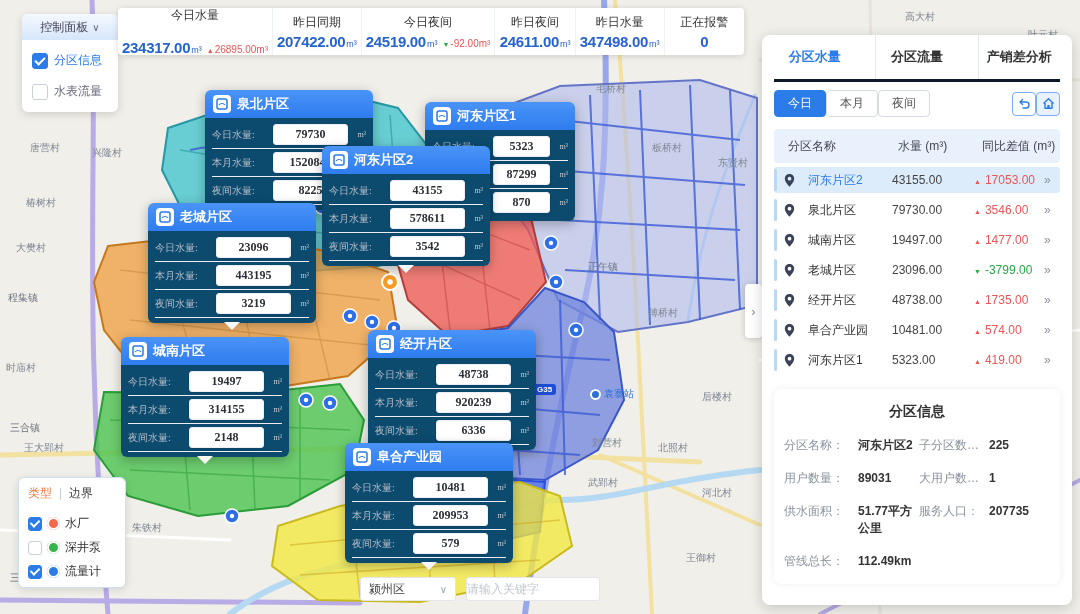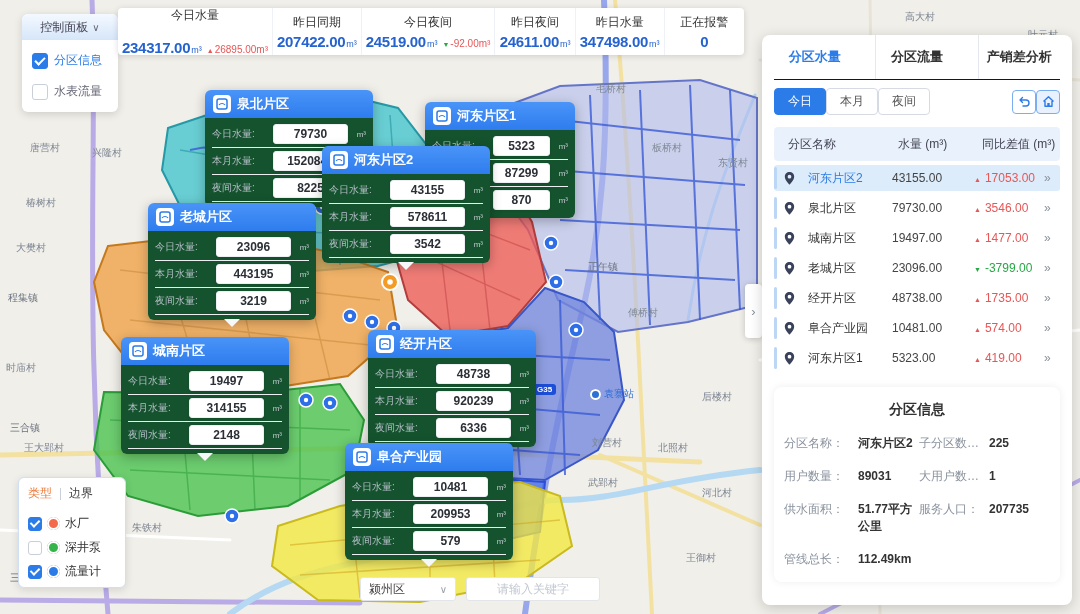--- a/index.html
+++ b/index.html
@@ -49,21 +49,21 @@
   .cb.on{background:#2b7ce9;border-color:#2b7ce9;}
   .cb.on::after{content:"";position:absolute;left:4px;top:1px;width:4px;height:8px;
                 border:solid #fff;border-width:0 2px 2px 0;transform:rotate(45deg);}
 
   
   .popup{position:absolute;border-radius:6px;box-shadow:0 3px 12px rgba(0,0,0,.28);z-index:5;width:168px;}
   .popup-h{display:flex;align-items:center;gap:6px;background:linear-gradient(180deg,#4a94f8,#2e7cee);
            color:#fff;font-size:13px;font-weight:bold;padding:5px 8px;border-radius:6px 6px 0 0;}
   .popup-ico{width:18px;height:18px;background:#fff;border-radius:4px;display:flex;
              align-items:center;justify-content:center;flex:none;}
-  .popup-b{background:#14532d;border-radius:0 0 6px 6px;padding:3px 7px 5px;position:relative;}
+  .popup-b{background:#0c4a6e;border-radius:0 0 6px 6px;padding:3px 7px 5px;position:relative;font-family:Liberation Serif, serif;}
   .popup-row{display:flex;align-items:center;gap:5px;padding:3px 0;border-bottom:1px solid #eceef2;}
   .popup-row:last-child{border-bottom:none;}
   .popup-lab{color:#b6bec9;font-size:10px;width:56px;flex:none;}
   .popup-val{flex:1;background:#fff;border:1px solid #eceff3;box-shadow:0 1px 3px rgba(0,0,0,.08);
              border-radius:3px;text-align:center;font-weight:bold;color:#2b2f36;font-size:12px;padding:2px 3px;}
   .popup-unit{color:#c3c9d2;font-size:8px;width:13px;text-align:right;flex:none;}
   .popup-tail{position:absolute;left:50%;bottom:-7px;margin-left:-8px;width:0;height:0;
               border-left:8px solid transparent;border-right:8px solid transparent;
               border-top:8px solid #f6f7f9;}
 
@@ -80,33 +80,33 @@
   .pin-c{width:13px;height:13px;border-radius:50%;display:inline-block;flex:none;
          box-shadow:inset 0 0 0 2px #fff;}
 
   
   .map-select{left:360px;top:577px;width:96px;height:24px;background:#fff;border:1px solid #e2e5ea;
               border-radius:3px;display:flex;align-items:center;justify-content:space-between;
               padding:0 8px;font-size:12px;color:#444;z-index:8;box-sizing:border-box;}
   .map-select .chev{color:#9aa2ad;font-size:10px;}
   .map-input{left:466px;top:577px;width:134px;height:24px;z-index:8;}
   .map-input input{width:100%;height:100%;box-sizing:border-box;border:1px solid #e2e5ea;
-                   border-radius:3px;padding:0 16px;font-size:12px;color:#444;outline:none;
-                   font-family:"Liberation Sans",sans-serif;text-align:center;}
+                   border-radius:3px;padding:0 0;font-size:12px;color:#444;outline:none;
+                   font-family:"Liberation Sans",sans-serif;}
   .map-input input::placeholder{color:#c2c8d1;}
 
   
   .collapse-btn{left:745px;top:284px;width:17px;height:54px;background:#fff;border-radius:4px;
                 box-shadow:0 1px 6px rgba(0,0,0,.2);display:flex;align-items:center;
                 justify-content:center;color:#8a919c;font-size:13px;z-index:12;cursor:pointer;}
 
   
   .panel{left:762px;top:35px;width:310px;height:570px;background:#fff;border-radius:8px;
          box-shadow:0 3px 14px rgba(0,0,0,.18);z-index:20;padding:0 12px;box-sizing:border-box;}
-  .p-tabs{display:flex;height:44px;border-bottom:1px solid #0f172a;gap:20px;}
+  .p-tabs{display:flex;height:44px;border-bottom:3px solid #0f172a;gap:20px;}
   .p-tab{flex:1;display:flex;align-items:center;justify-content:center;font-size:13px;
          font-weight:bold;color:#333;cursor:pointer;}
   .p-tab.active{color:#2b7ce9;}
   .p-tab + .p-tab{border-left:1px solid #e5e8ee;}
   .p-filters{display:flex;align-items:center;margin-top:8px;}
   .fbtn{padding:4px 13px;font-size:12px;border:1px solid #d6dbe3;border-radius:4px;background:#fff;
         color:#555;cursor:pointer;}
   .fbtn.active{background:#2b7ce9;border-color:#2b7ce9;color:#fff;}
   .p-filters .spacer{flex:1;}
   .ibtn{width:22px;height:22px;border:1px solid #7aaef0;border-radius:4px;background:#fff;
@@ -299,21 +299,21 @@
 <span class="mlabel abs" style="left:1028px;top:28px">叶元村</span>
 <span class="mlabel abs" style="left:596px;top:82px">毛桥村</span>
 <span class="mlabel abs" style="left:652px;top:141px">板桥村</span>
 <span class="mlabel abs" style="left:718px;top:156px">东贤村</span>
 <span class="mlabel abs" style="left:30px;top:141px">唐营村</span>
 <span class="mlabel abs" style="left:92px;top:146px">兴隆村</span>
 <span class="mlabel abs" style="left:26px;top:196px">椿树村</span>
 <span class="mlabel abs" style="left:16px;top:241px">大樊村</span>
 <span class="mlabel town abs" style="left:8px;top:291px">程集镇</span>
 <span class="mlabel town abs" style="left:588px;top:260px">正午镇</span>
-<span class="mlabel abs" style="left:628px;top:306px">傅桥村</span>
+<span class="mlabel abs" style="left:648px;top:306px">傅桥村</span>
 <span class="mlabel abs" style="left:6px;top:361px">时庙村</span>
 <span class="mlabel town abs" style="left:10px;top:421px">三合镇</span>
 <span class="mlabel abs" style="left:24px;top:441px">王大郢村</span>
 <span class="mlabel abs" style="left:92px;top:481px">新宅村</span>
 <span class="mlabel abs" style="left:132px;top:521px">朱铁村</span>
 <span class="mlabel town abs" style="left:10px;top:571px">三塔集镇</span>
 <span class="mlabel abs" style="left:592px;top:436px">刘营村</span>
 <span class="mlabel abs" style="left:588px;top:476px">武郢村</span>
 <span class="mlabel abs" style="left:658px;top:441px">北照村</span>
 <span class="mlabel abs" style="left:702px;top:390px">后楼村</span>

